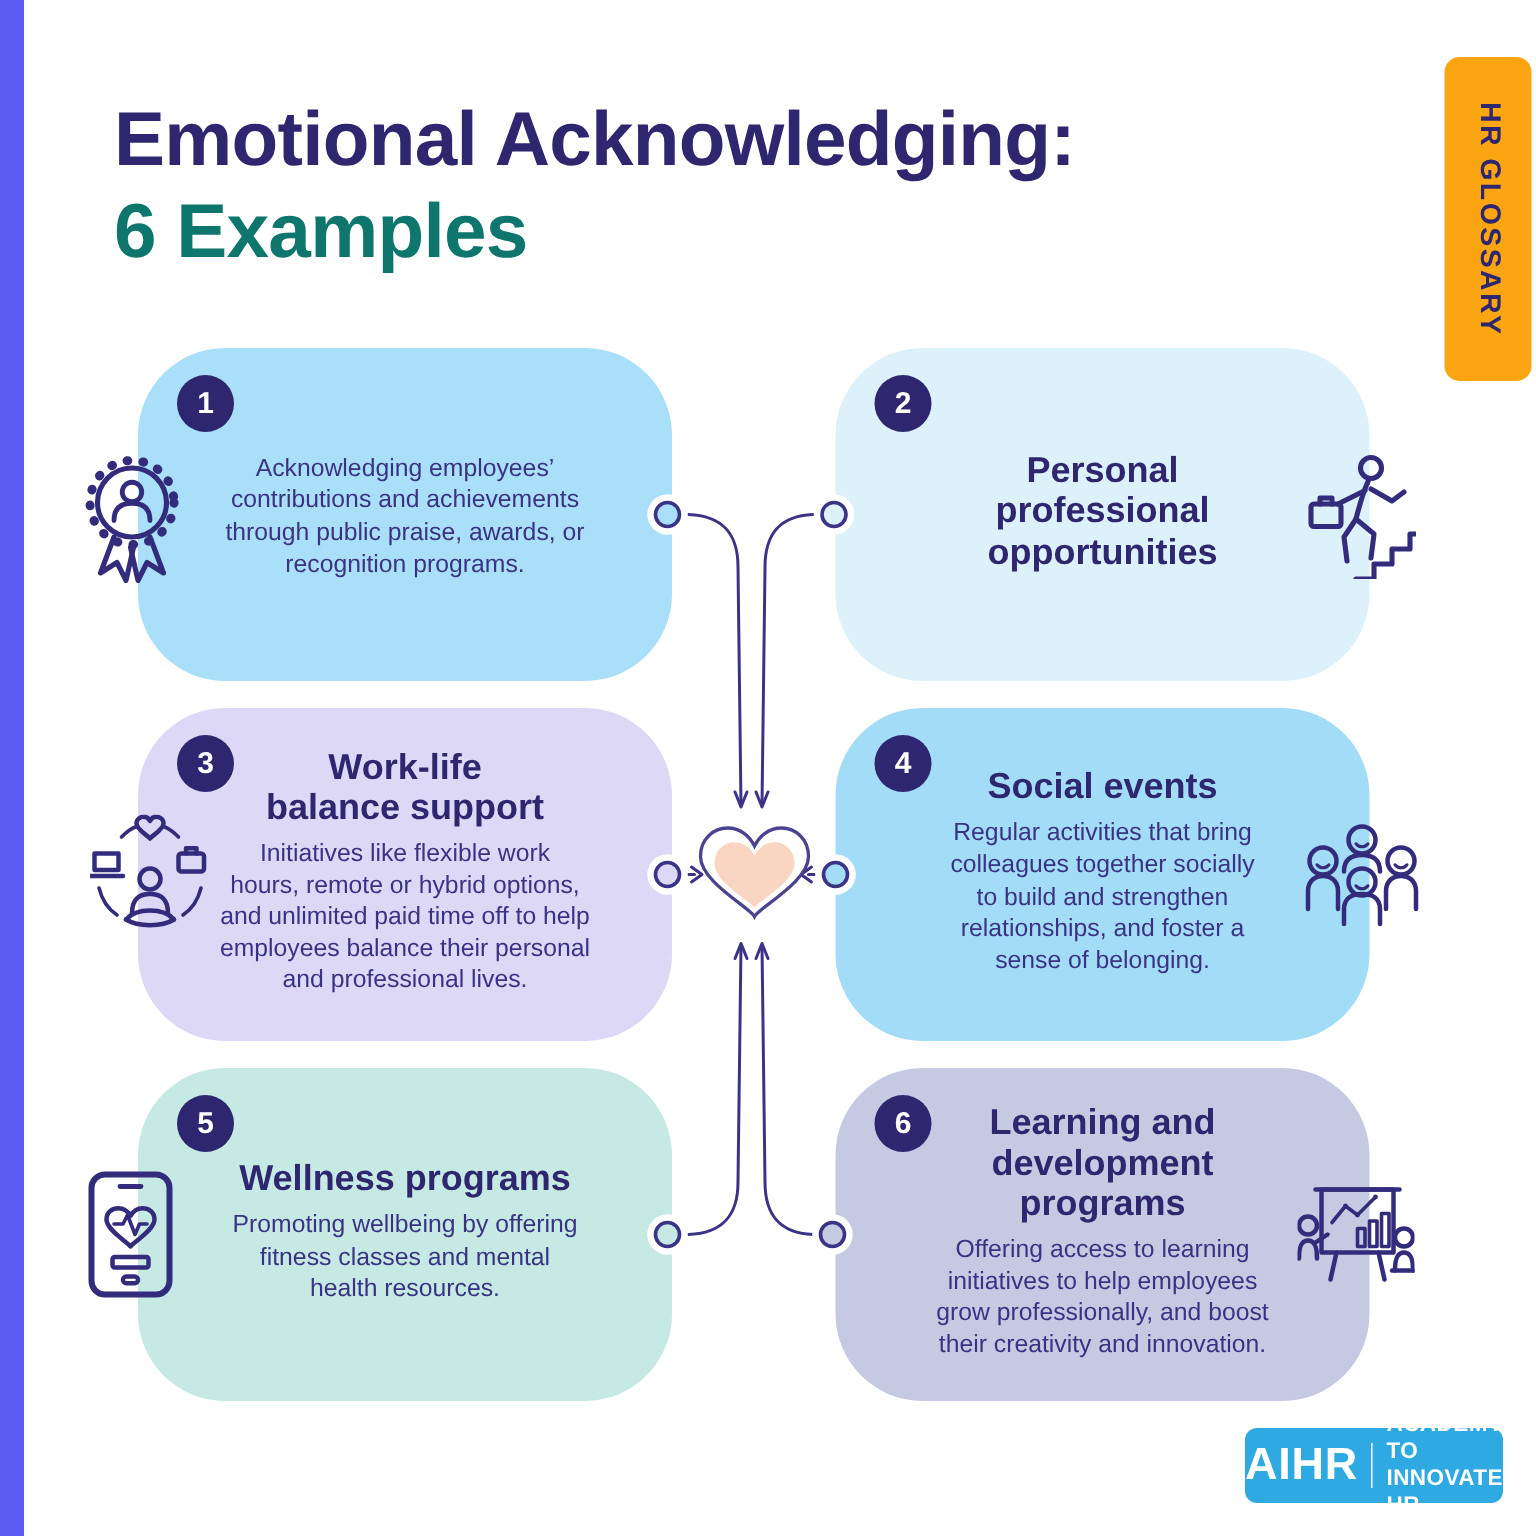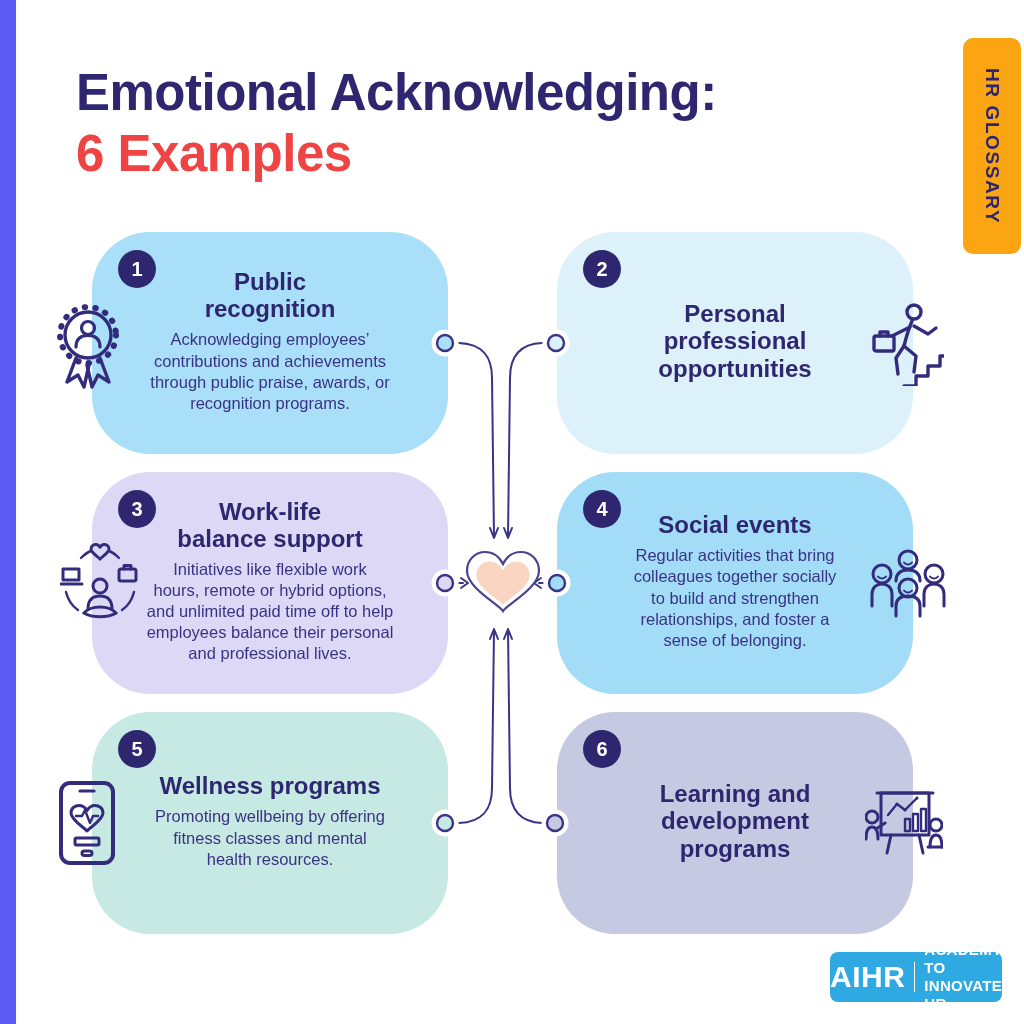--- a/index.html
+++ b/index.html
@@ -4,21 +4,21 @@
 <style>
   html,body{margin:0;padding:0;background:#e8e8e8;}
   *{box-sizing:border-box;}
   .canvas{
     position:relative;width:1024px;height:1024px;background:#ffffff;
     overflow:hidden;font-family:"Liberation Sans",sans-serif;margin:0 auto;
   }
   .stripe{position:absolute;left:0;top:0;width:16px;height:1024px;background:#5C5CF2;}
   .title{position:absolute;left:76px;top:62px;font-weight:700;font-size:51px;line-height:1.2;letter-spacing:-0.5px;}
   .title .l1{color:#2E2770;}
-  .title .l2{color:#ef4444;}
+  .title .l2{color:#0f766e;}
   .tab{
     position:absolute;right:3px;top:38px;width:58px;height:216px;background:#FBA512;border-radius:10px;
     display:flex;align-items:center;justify-content:center;
   }
   .tab span{
     writing-mode:vertical-rl;font-weight:700;font-size:19px;letter-spacing:1.6px;color:#2E2770;white-space:nowrap;
   }
   .card{position:absolute;width:356px;height:222px;border-radius:58px;}
   .card1{left:92px;top:232px;background:#A9DFF8;}
   .card2{left:557px;top:232px;background:#DCF1FA;}
@@ -58,22 +58,20 @@
     <div class="l2">6 Examples</div>
   </div>
 
   <div class="tab">
     <span>HR GLOSSARY</span>
   </div>
 
   <div class="card card1">
     <div class="badge">1</div>
     <div class="card-content">
-      <div class="card-title">Public
-recognition</div>
       <div class="card-body">Acknowledging employees’
 contributions and achievements
 through public praise, awards, or
 recognition programs.</div>
     </div>
   </div>
 
   <div class="card card2">
     <div class="badge">2</div>
     <div class="card-content">
@@ -117,20 +115,24 @@
 health resources.</div>
     </div>
   </div>
 
   <div class="card card6">
     <div class="badge">6</div>
     <div class="card-content">
       <div class="card-title">Learning and
 development
 programs</div>
+      <div class="card-body">Offering access to learning
+initiatives to help employees
+grow professionally, and boost
+their creativity and innovation.</div>
     </div>
   </div>
 
   <svg class="icon" style="left:54px;top:301px" width="68" height="88" viewBox="0 0 68 88" fill="none" stroke="#332C7D" stroke-linecap="round" stroke-linejoin="round">
     <circle cx="34" cy="34" r="28" stroke-width="6" stroke-dasharray="0.5 10.2"></circle>
     <circle cx="34" cy="34" r="23" stroke-width="3.4"></circle>
     <circle cx="34" cy="27" r="6.5" stroke-width="3.2"></circle>
     <path d="M22,46 C22,37.5 27,34.5 34,34.5 C41,34.5 46,37.5 46,46" stroke-width="3.2"></path>
     <path d="M22,57 L13,81 L24,74 L30,86 L35,64" stroke-width="3.4"></path>
     <path d="M46,57 L55,81 L44,74 L38,86 L33,64" stroke-width="3.4"></path>

